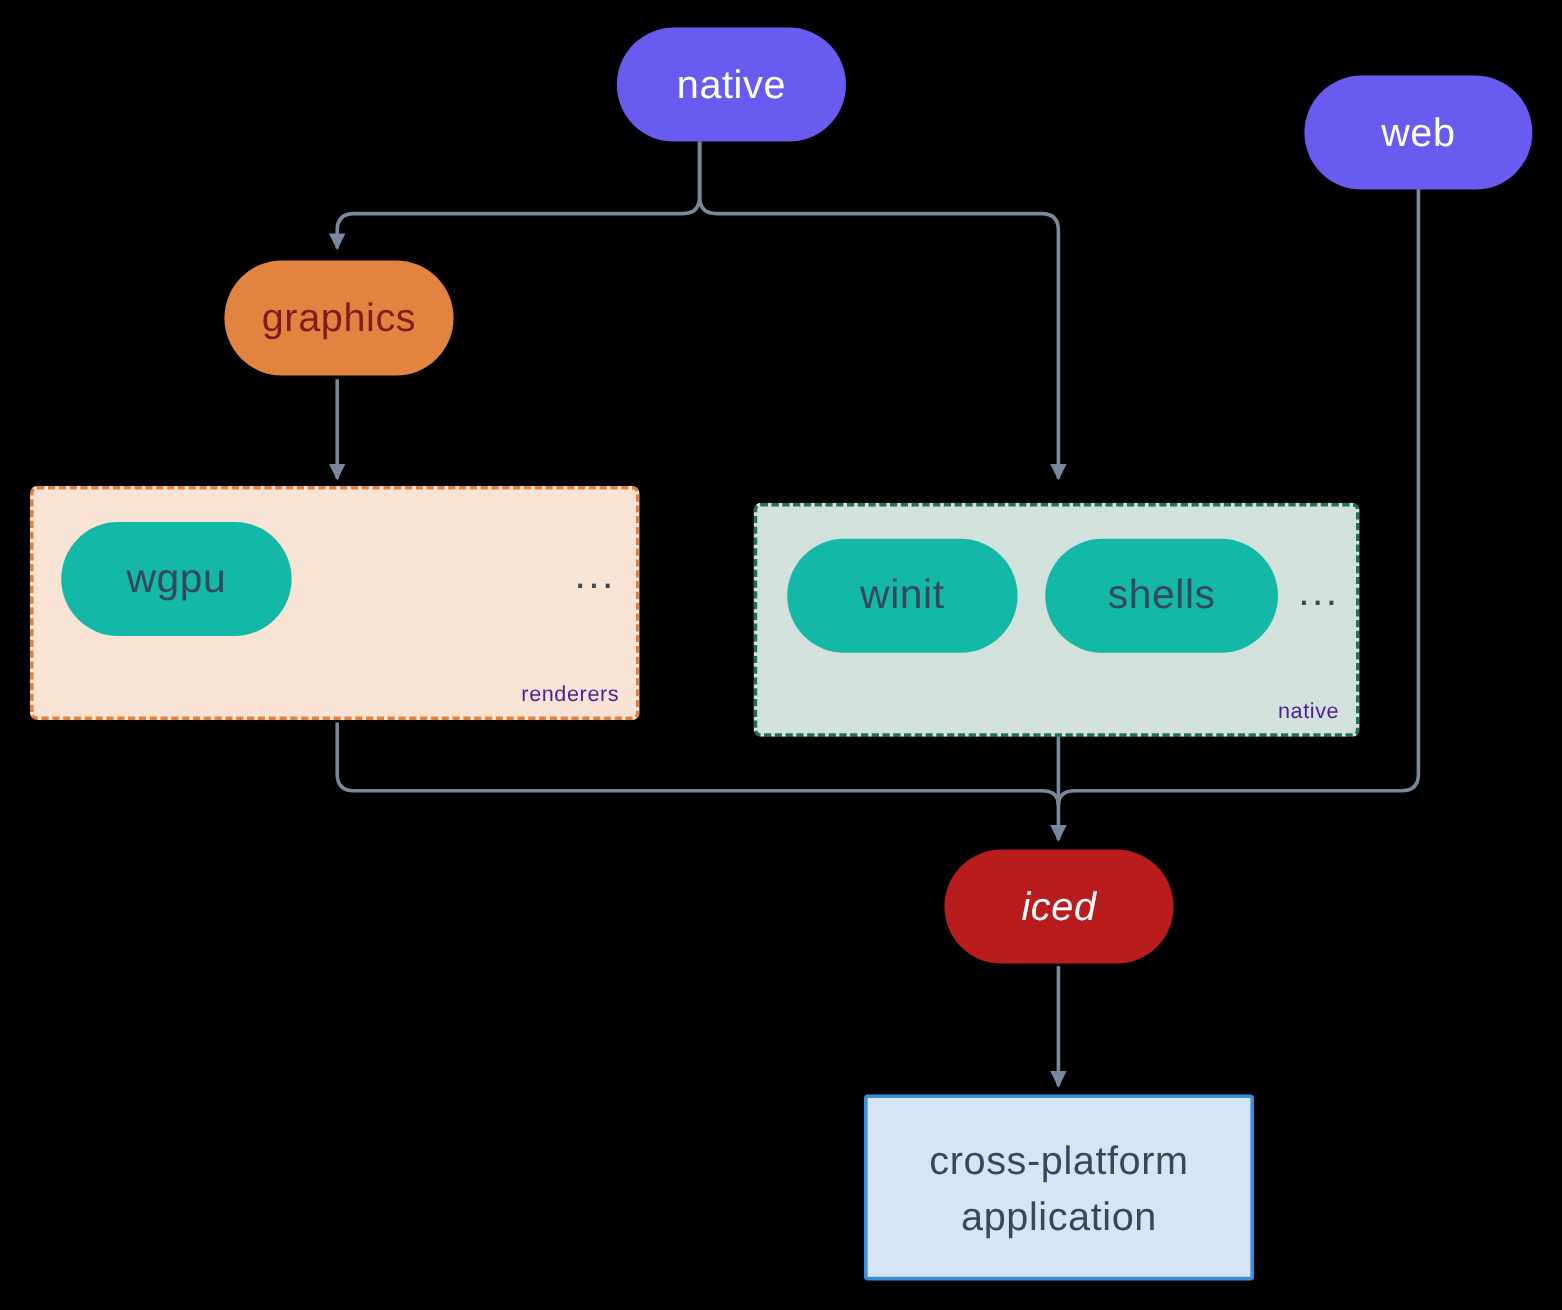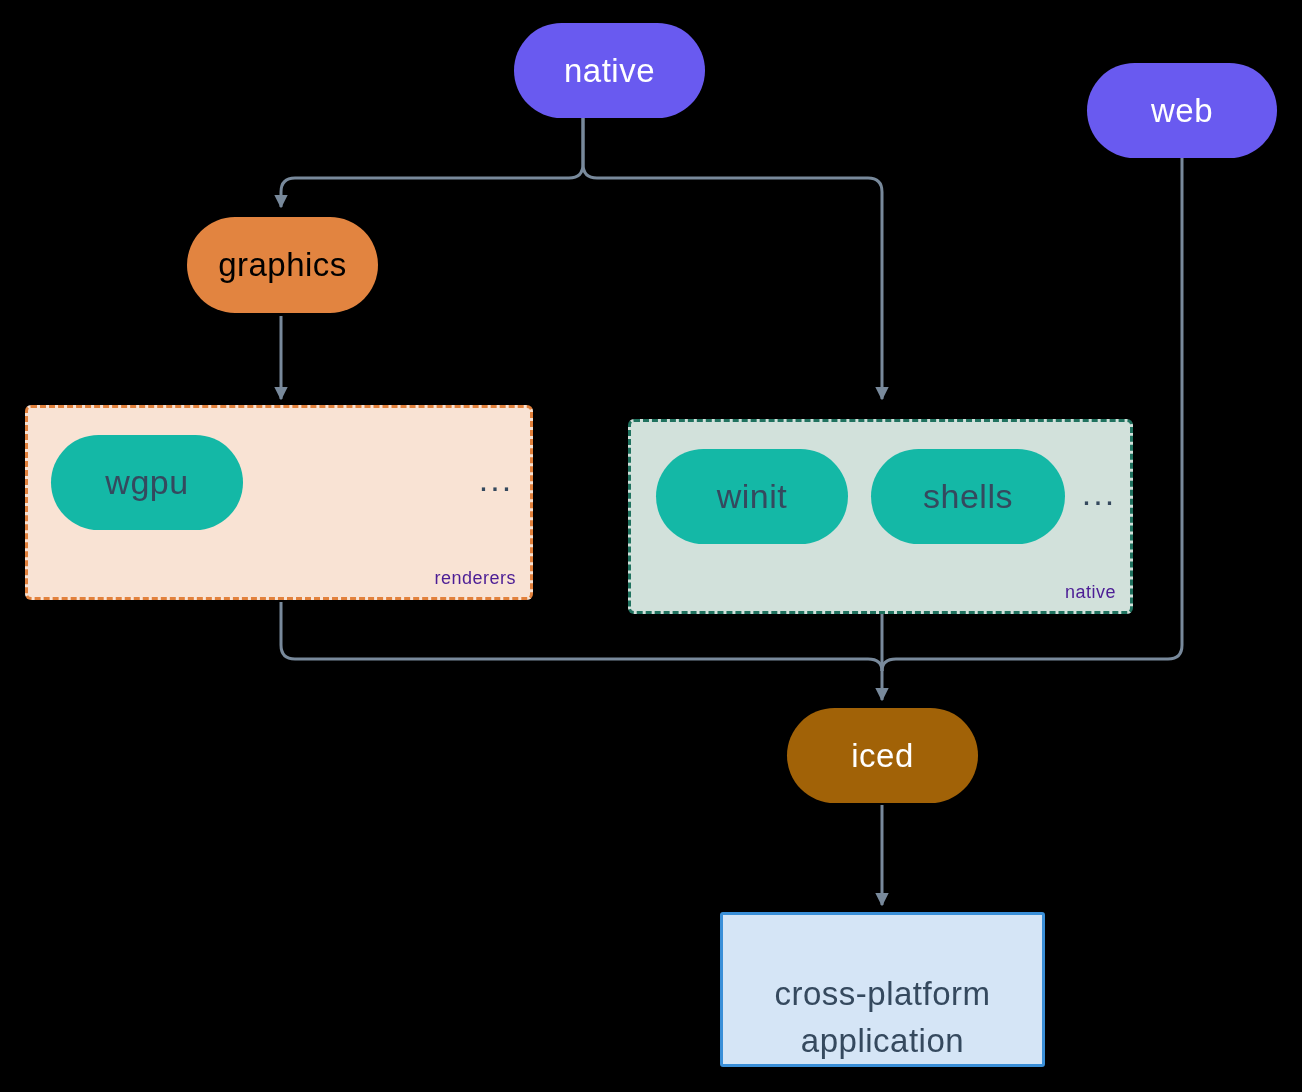--- a/index.html
+++ b/index.html
@@ -8,39 +8,39 @@
     font-family:"Liberation Sans", sans-serif;
   }
   .edges{position:absolute;left:0;top:0;width:1302px;height:1092px;}
   .edge{stroke:#78899b;stroke-width:3;fill:none;}
   .node{
     position:absolute;display:flex;align-items:center;justify-content:center;
     box-sizing:border-box;letter-spacing:.5px;
   }
   .pill{border-radius:60px;font-size:33px;}
   .pill.purple{background:#695af0;color:#fff;}
-  .pill.orange{background:#e28440;color:#000000;}
-  .pill.blue{background:#a16207;color:#fff;}
+  .pill.orange{background:#e28440;color:#7f1d1d;}
+  .pill.blue{background:#b91c1c;color:#fff;font-style:italic;}
   .pill.white{background:#14b8a6;color:#35495e;font-size:34px;}
   .group{
     position:absolute;box-sizing:border-box;border-radius:6px;
   }
   .group.renderers{background:#f9e3d4;border:3px dashed #e2813c;}
   .group.shells{background:#d2e1db;border:3px dashed #20725f;}
   .group-label{
     position:absolute;right:14px;bottom:8px;font-size:18px;color:#4c1d95;
     letter-spacing:.5px;
   }
   .dots{
     position:absolute;left:446px;top:27px;width:44px;height:95px;line-height:88px;
     text-align:center;font-size:34px;color:#35495e;letter-spacing:2px;
   }
   .app-box{
     position:absolute;box-sizing:border-box;background:#d5e5f6;border:3px solid #3a8fd8;
-    border-radius:3px;display:flex;flex-direction:column;align-items:center;justify-content:flex-end;
+    border-radius:3px;display:flex;flex-direction:column;align-items:center;justify-content:center;
     color:#35495e;font-size:33px;line-height:47px;letter-spacing:.5px;
   }
 </style>
 </head>
 <body>
 
 <div class="stage">
 
   <svg class="edges" viewBox="0 0 1302 1092" xmlns="http://www.w3.org/2000/svg">
     <defs>

